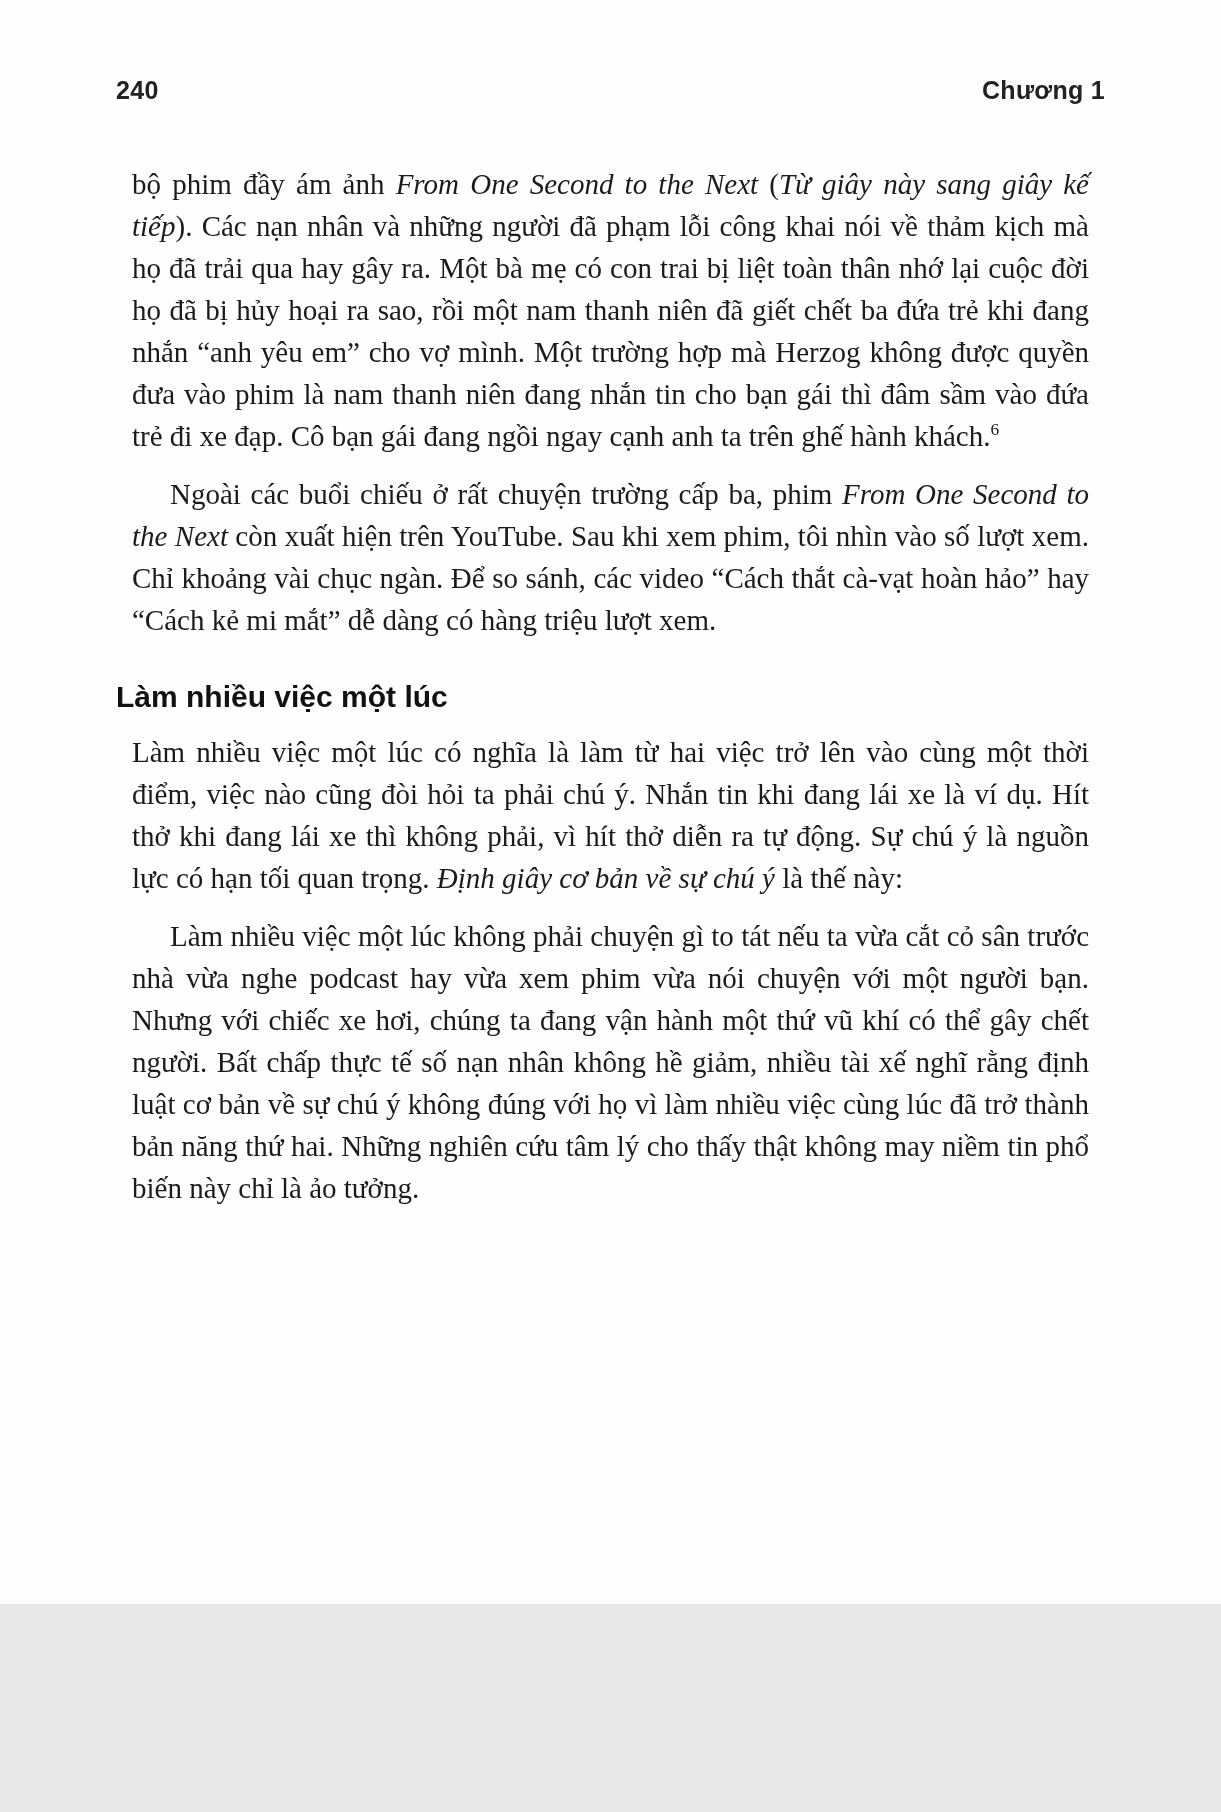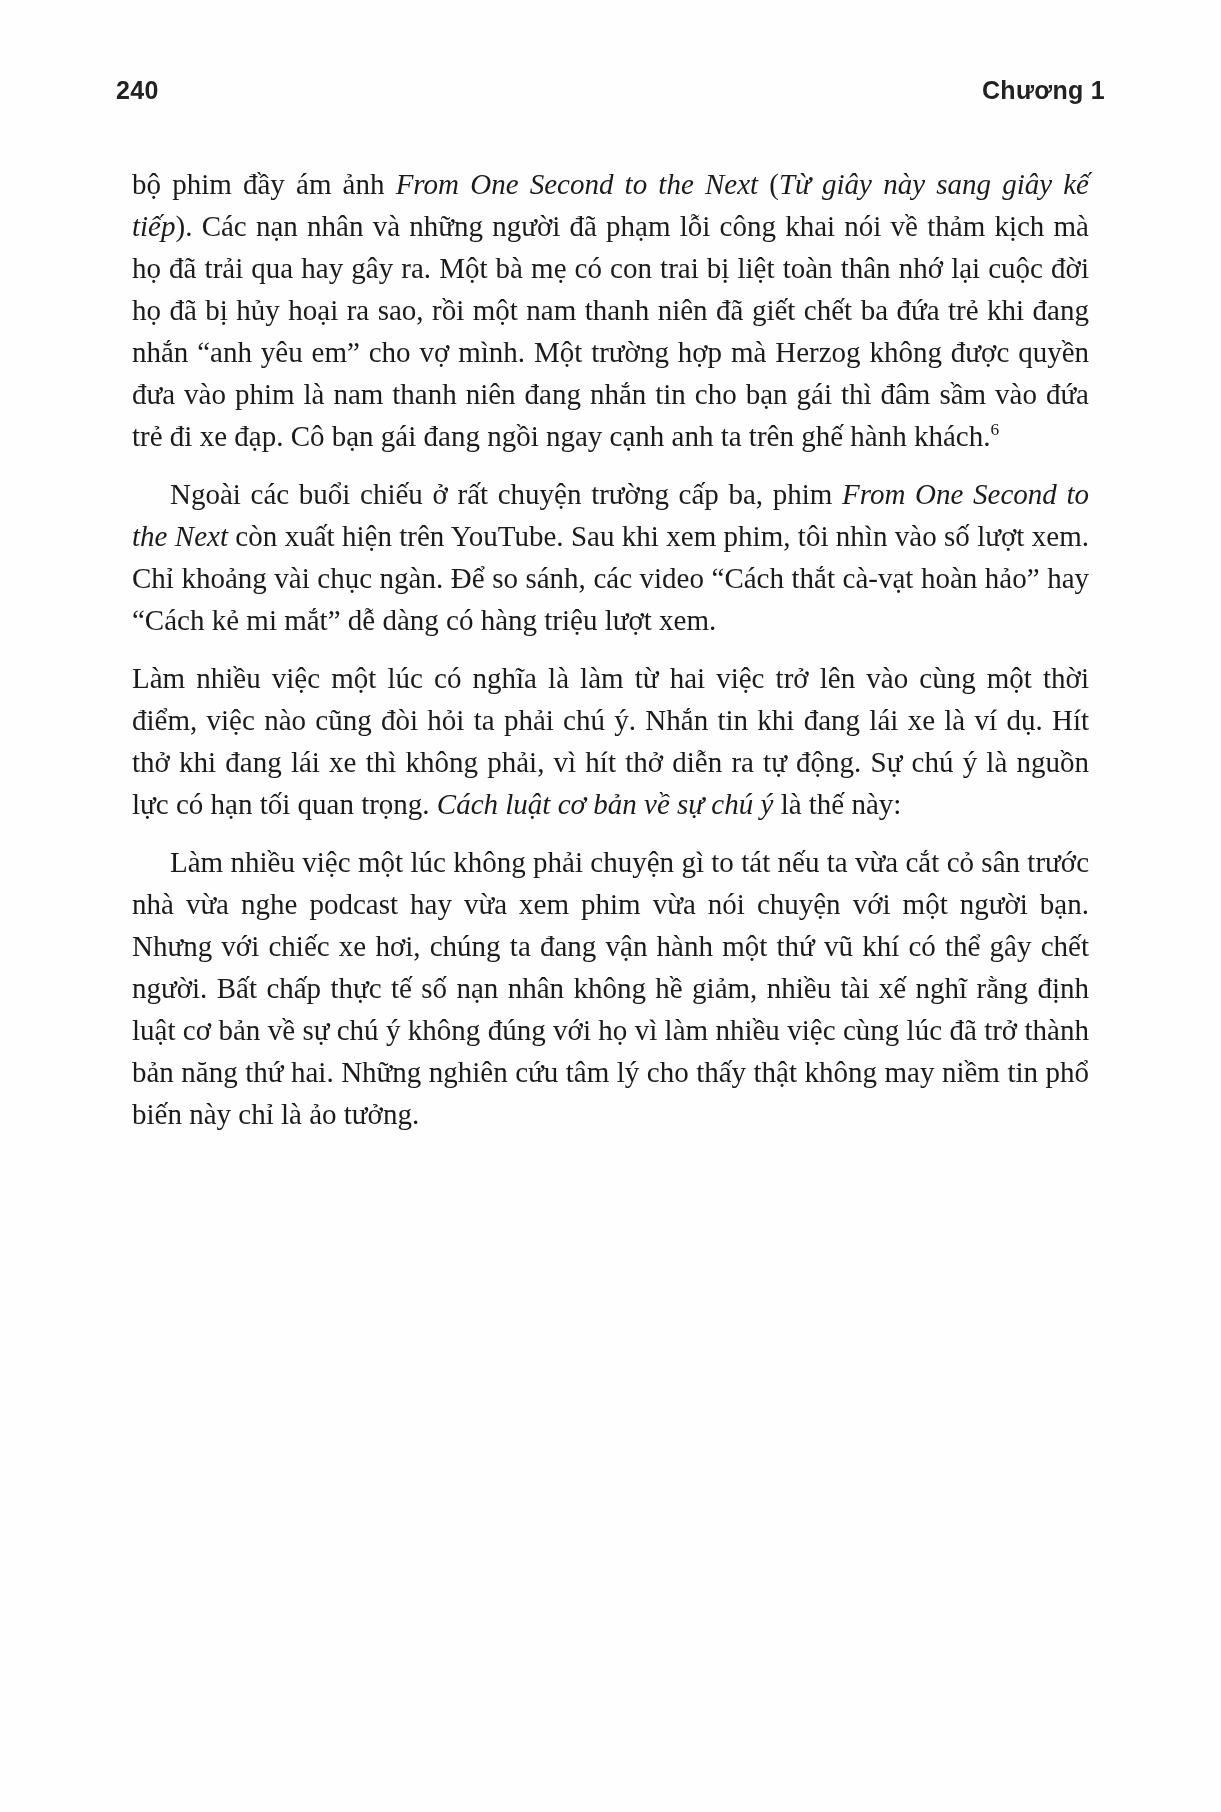--- a/index.html
+++ b/index.html
@@ -1,19 +1,19 @@
 <!DOCTYPE html>
 <html lang="vi"><head>
 <meta charset="utf-8">
 <style>
   html, body { margin: 0; padding: 0; background: #e8e8e8; }
   .page {
     position: relative;
     width: 1221px;
-    height: 1812px;
+    height: 1604px;
     margin: 0 auto;
     background: #fefefe;
     box-sizing: border-box;
     padding: 76px 116px 0 116px;
     font-family: "Liberation Serif", serif;
     color: #1b1b1b;
   }
   .page-header {
     display: flex;
     justify-content: space-between;
@@ -63,21 +63,22 @@
     <span>240</span>
     <span>Chương 1</span>
   </header>
 
   <main class="page-body">
 
     <p class="noindent"><span>bộ phim đầy ám ảnh </span><i>From One Second to the Next</i><span> (</span><i>Từ giây này sang giây kế tiếp</i><span>). Các nạn nhân và những người đã phạm lỗi công khai nói về thảm kịch mà họ đã trải qua hay gây ra. Một bà mẹ có con trai bị liệt toàn thân nhớ lại cuộc đời họ đã bị hủy hoại ra sao, rồi một nam thanh niên đã giết chết ba đứa trẻ khi đang nhắn “anh yêu em” cho vợ mình. Một trường hợp mà Herzog không được quyền đưa vào phim là nam thanh niên đang nhắn tin cho bạn gái thì đâm sầm vào đứa trẻ đi xe đạp. Cô bạn gái đang ngồi ngay cạnh anh ta trên ghế hành khách.</span><sup>6</sup></p>
 
     <p><span>Ngoài các buổi chiếu ở rất chuyện trường cấp ba, phim </span><i>From One Second to the Next</i><span> còn xuất hiện trên YouTube. Sau khi xem phim, tôi nhìn vào số lượt xem. Chỉ khoảng vài chục ngàn. Để so sánh, các video “Cách thắt cà-vạt hoàn hảo” hay “Cách kẻ mi mắt” dễ dàng có hàng triệu lượt xem.</span></p>
 
+    <h2 class="section-heading">Làm nhiều việc một lúc</h2>
 
-    <p class="noindent"><span>Làm nhiều việc một lúc có nghĩa là làm từ hai việc trở lên vào cùng một thời điểm, việc nào cũng đòi hỏi ta phải chú ý. Nhắn tin khi đang lái xe là ví dụ. Hít thở khi đang lái xe thì không phải, vì hít thở diễn ra tự động. Sự chú ý là nguồn lực có hạn tối quan trọng. </span><i>Cách luật cơ bản về sự chú ý</i><span> là thế này:</span></p>
+    <p class="noindent"><span>Làm nhiều việc một lúc có nghĩa là làm từ hai việc trở lên vào cùng một thời điểm, việc nào cũng đòi hỏi ta phải chú ý. Nhắn tin khi đang lái xe là ví dụ. Hít thở khi đang lái xe thì không phải, vì hít thở diễn ra tự động. Sự chú ý là nguồn lực có hạn tối quan trọng. </span><i>Định giây cơ bản về sự chú ý</i><span> là thế này:</span></p>
 
 
     <p><span>Làm nhiều việc một lúc không phải chuyện gì to tát nếu ta vừa cắt cỏ sân trước nhà vừa nghe podcast hay vừa xem phim vừa nói chuyện với một người bạn. Nhưng với chiếc xe hơi, chúng ta đang vận hành một thứ vũ khí có thể gây chết người. Bất chấp thực tế số nạn nhân không hề giảm, nhiều tài xế nghĩ rằng định luật cơ bản về sự chú ý không đúng với họ vì làm nhiều việc cùng lúc đã trở thành bản năng thứ hai. Những nghiên cứu tâm lý cho thấy thật không may niềm tin phổ biến này chỉ là ảo tưởng.</span></p>
 
   </main>
 
 </div>
 
 </body></html>

